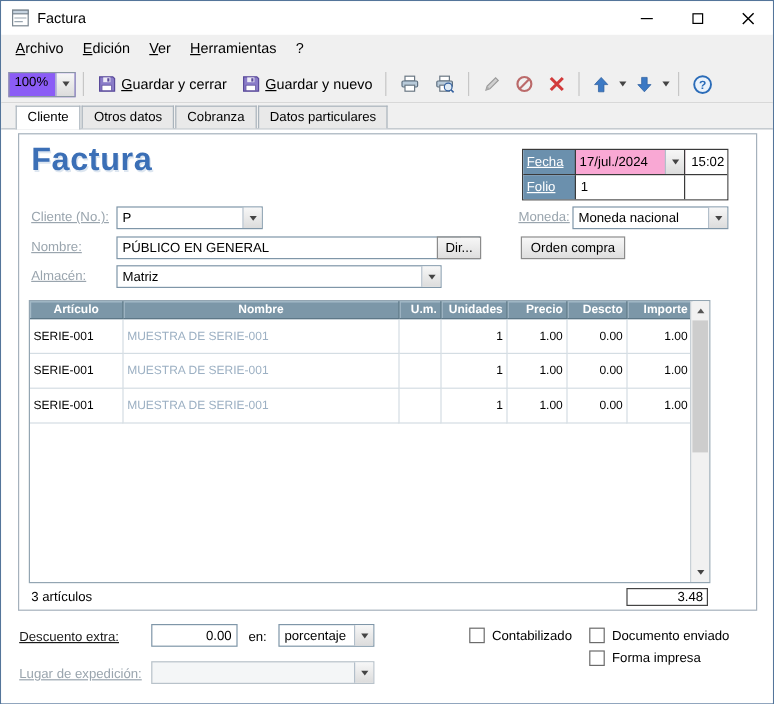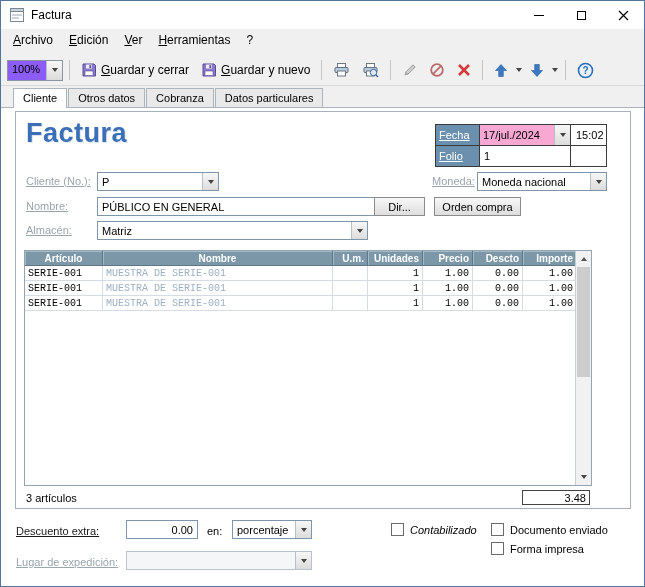--- a/index.html
+++ b/index.html
@@ -76,21 +76,21 @@
   .checkbox{position:absolute;width:13px;height:13px;border:1px solid #6b6b6b;background:#fff;box-sizing:border-box;}
   .cb-label{position:absolute;}
 
   
   .grid{position:absolute;left:8px;top:138px;width:568px;height:236px;border:1px solid #93a5b2;box-sizing:border-box;background:#fff;}
   .g-header{display:flex;height:15px;}
   .g-h{background:#7c97a8;color:#fff;font-weight:bold;font-size:10px;display:flex;align-items:center;
     justify-content:center;box-sizing:border-box;border-right:1px solid #5d7787;border-bottom:1px solid #5d7787;
     box-shadow:inset 1px 1px 0 #a4bac7;overflow:hidden;white-space:nowrap;}
   .g-h.num{justify-content:flex-end;padding-right:3px;}
-  .g-row{display:flex;height:15px;font-size:10px;font-family:Liberation Mono, monospace;}
+  .g-row{display:flex;height:29px;font-size:10px;}
   .g-c{box-sizing:border-box;border-right:1px solid #d4dde3;border-bottom:1px solid #d4dde3;
     padding:0 3px;display:flex;align-items:center;overflow:hidden;white-space:nowrap;}
   .g-c.num{justify-content:flex-end;}
   .g-c.name{color:#9cb0c3;}
   .c0{width:78px;}.c1{width:230px;}.c2{width:35px;}.c3{width:55px;}.c4{width:50px;}.c5{width:50px;}.c6{width:54px;}
   .g-scroll{position:absolute;right:0;top:0;width:16px;height:100%;background:#f1f1f1;
     border-left:1px solid #c8d0d6;box-sizing:border-box;}
   .sb-btn{position:absolute;left:0;width:100%;height:16px;display:flex;align-items:center;justify-content:center;}
   .sb-thumb{position:absolute;left:1px;top:16px;width:13px;height:110px;background:#cdcdcd;}
   .g-count{position:absolute;left:10px;top:380px;}
@@ -267,21 +267,21 @@
           </span>
       </div>
 
       <span class="abs glabel" style="left:10px;top:88px;">Nombre:</span>
       <div class="combo" style="left:81px;top:85px;width:303px;">
         <span class="combo-val">PÚBLICO EN GENERAL</span>
         <span class="combo-btn">
             <span class="tri"></span>
           </span>
       </div>
-      <span class="btn mnem" style="left:358px;top:85px;width:51px;">Dir...</span>
+      <span class="btn mnem" style="left:348px;top:85px;width:37px;">Dir...</span>
       <span class="btn" style="left:418px;top:85px;width:87px;">Orden compra</span>
 
       <span class="abs glabel" style="left:10px;top:112px;">Almacén:</span>
       <div class="combo" style="left:81px;top:109px;width:271px;">
         <span class="combo-val">Matriz</span>
         <span class="combo-btn">
             <span class="tri"></span>
           </span>
       </div>
 
@@ -341,21 +341,21 @@
     <input class="tinput" style="left: 125px; top: 412px; width: 72px;" value="0.00">
     <span class="abs" style="left:206px;top:417px;">en:</span>
     <div class="combo" style="left:231px;top:412px;width:80px;">
       <span class="combo-val">porcentaje</span>
       <span class="combo-btn">
           <span class="tri"></span>
         </span>
     </div>
 
     <span class="checkbox" style="left:390px;top:415px;"></span>
-    <span class="cb-label" style="left:409px;top:416px;font-style:italic;">Contabilizado</span>
+    <span class="cb-label" style="left:409px;top:416px;">Contabilizado</span>
     <span class="checkbox" style="left:490px;top:415px;"></span>
     <span class="cb-label" style="left:509px;top:416px;">Documento enviado</span>
     <span class="checkbox" style="left:490px;top:434px;"></span>
     <span class="cb-label" style="left:509px;top:435px;">Forma impresa</span>
 
     <span class="abs glabel" style="left:15px;top:448px;">Lugar de expedición:</span>
     <div class="combo disabled" style="left:125px;top:443px;width:186px;">
       <span class="combo-val"></span>
       <span class="combo-btn">
           <span class="tri"></span>

